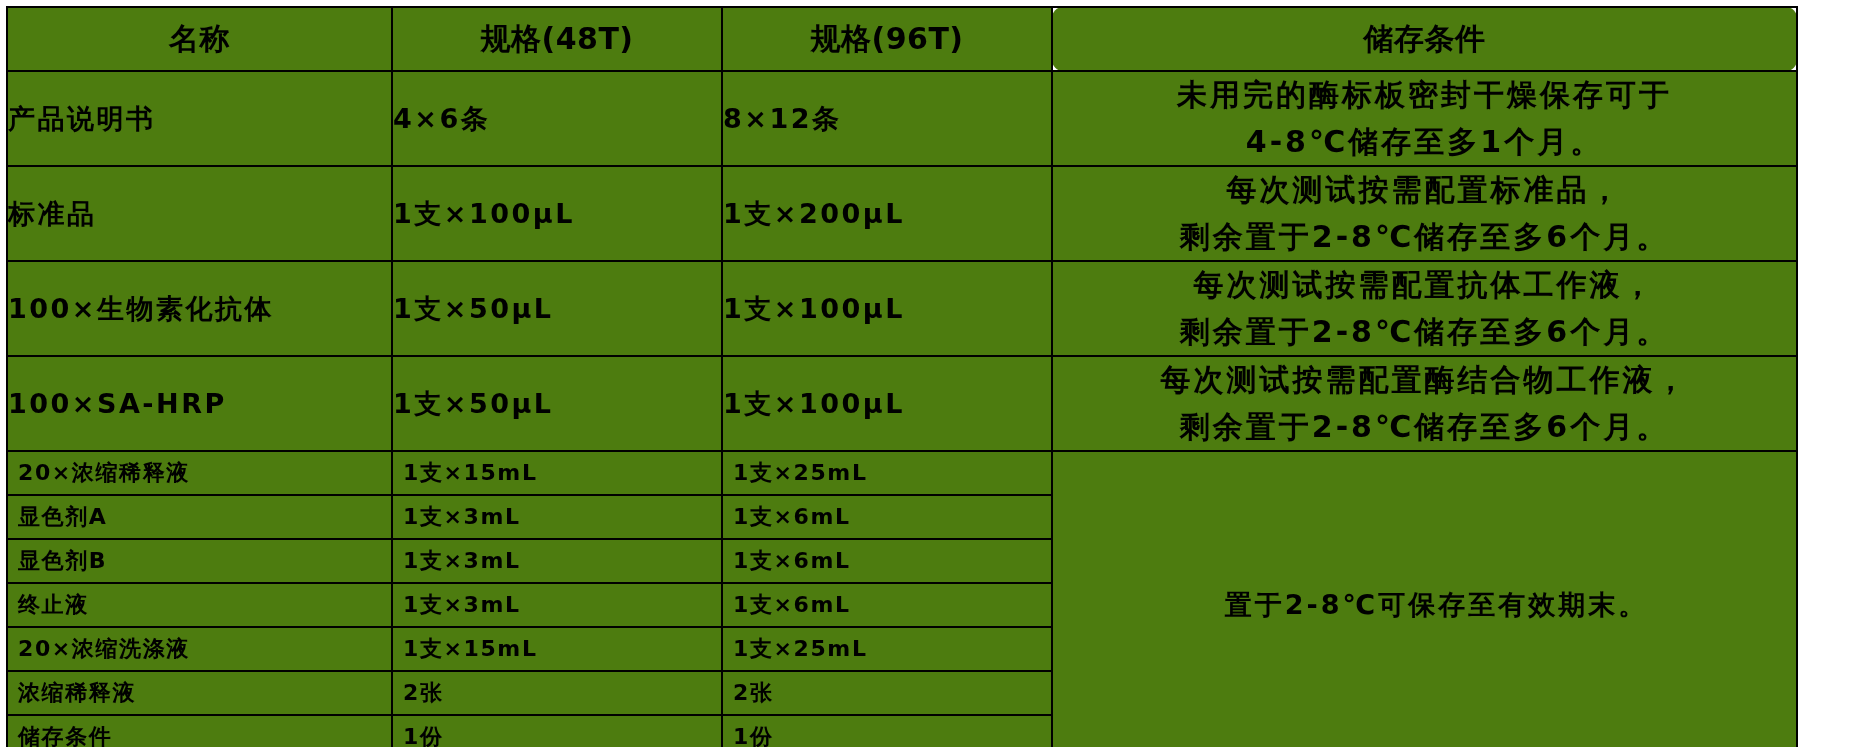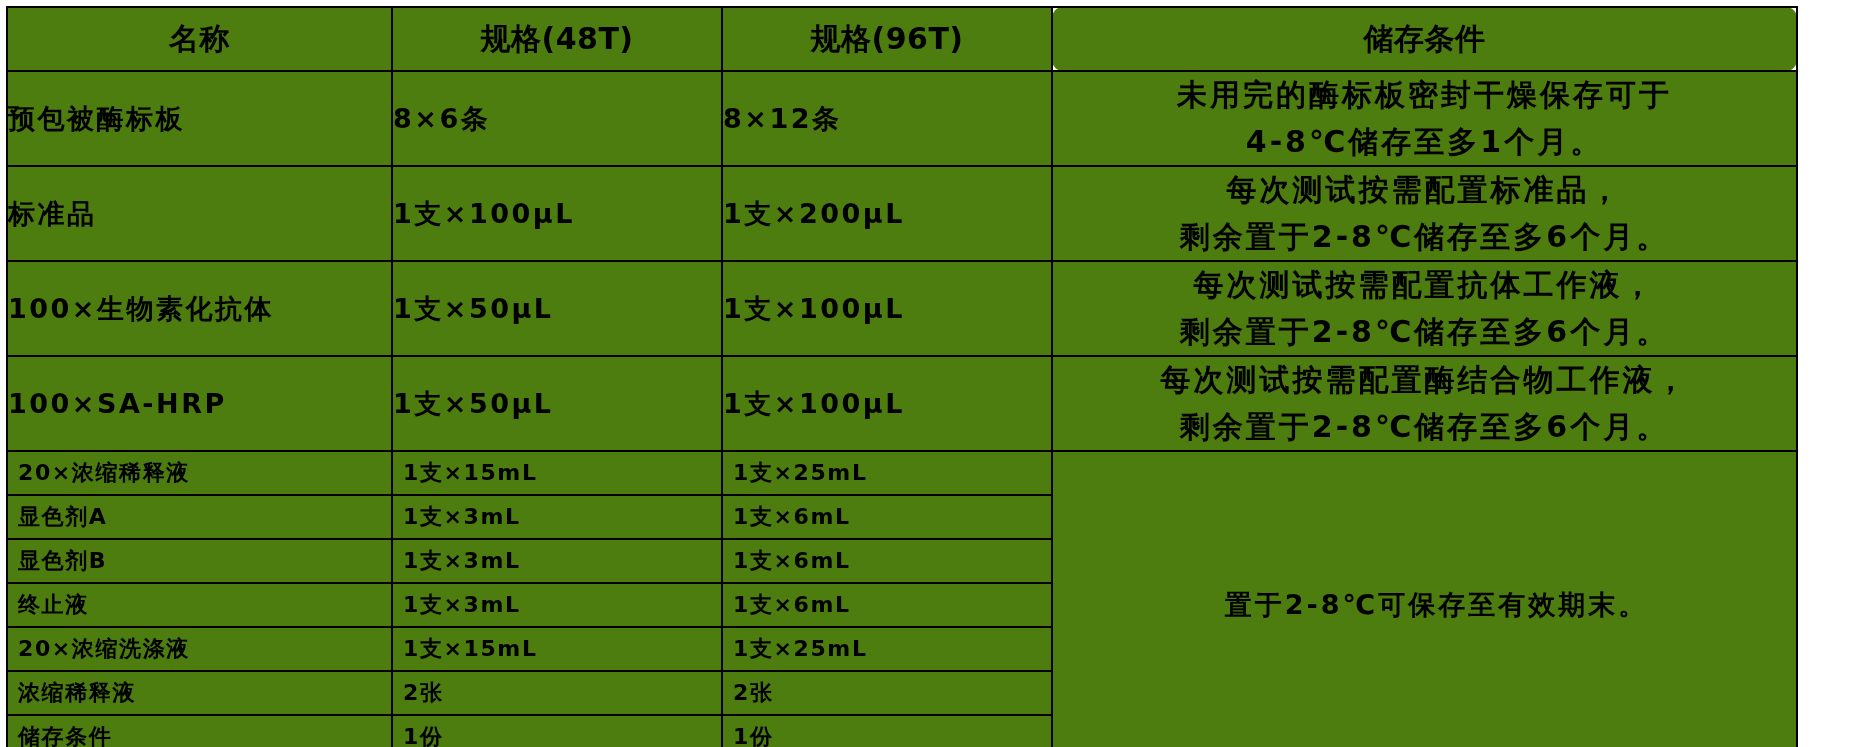--- a/index.html
+++ b/index.html
@@ -94,22 +94,22 @@
     <thead>
       <tr>
         <th class="hdr">名称</th>
         <th class="hdr">规格(48T)</th>
         <th class="hdr">规格(96T)</th>
         <th class="hdr center">储存条件</th>
       </tr>
     </thead>
     <tbody>
       <tr>
-        <td class="cell tall">预包被酶标板</td>
-        <td class="cell tall">8×6条</td>
+        <td class="cell tall">产品说明书</td>
+        <td class="cell tall">4×6条</td>
         <td class="cell tall">8×12条</td>
         <td class="store">
           <span class="ln">未用完的酶标板密封干燥保存可于</span>
           <span class="ln">4-8℃储存至多1个月。</span>
         </td>
       </tr>
 
       <tr>
         <td class="cell tall">标准品</td>
         <td class="cell tall">1支×100μL</td>

